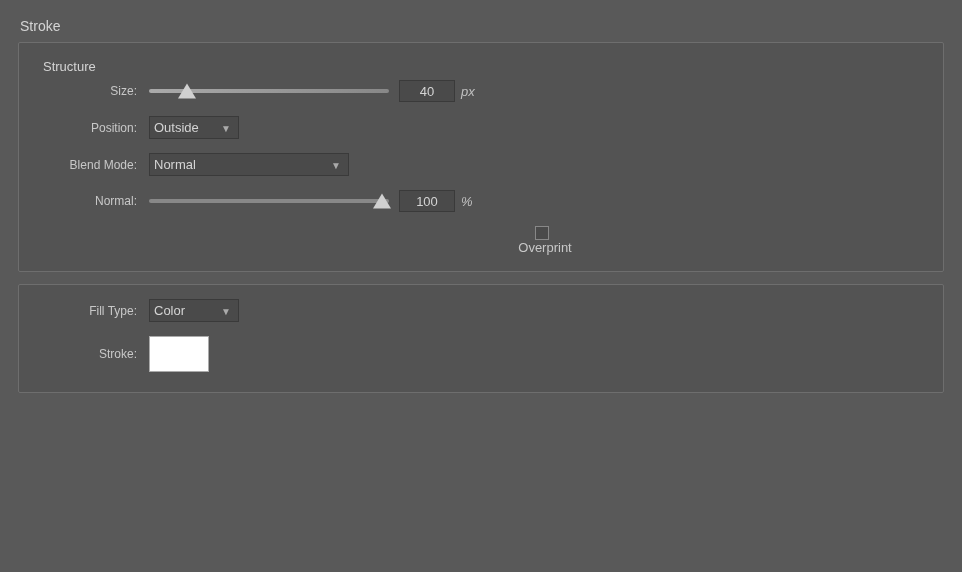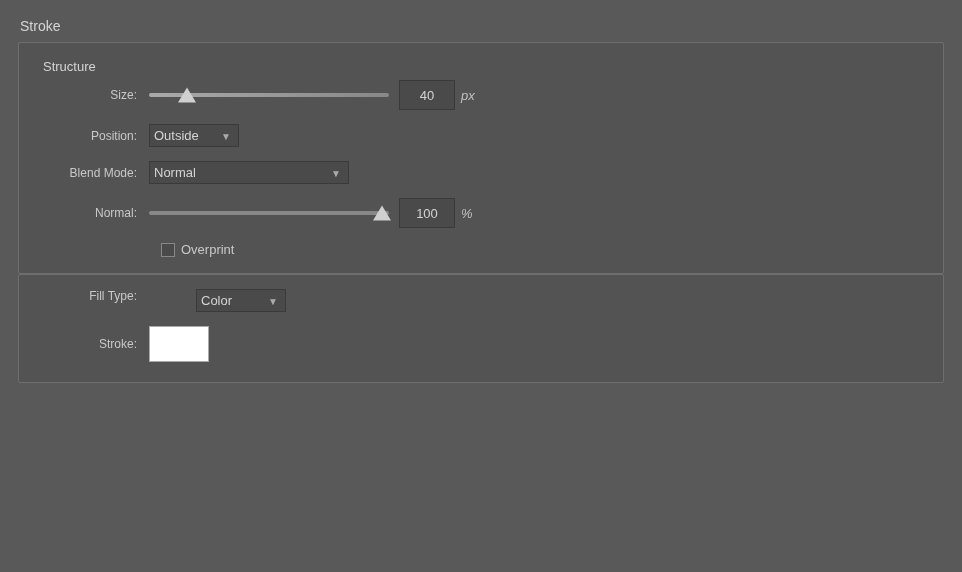--- a/index.html
+++ b/index.html
@@ -28,20 +28,21 @@
       font-size: 13px;
       margin-bottom: 6px;
       padding-left: 4px;
     }
 
     .subsection {
       border: 1px solid #6e6e6e;
       background-color: #535353;
       border-radius: 2px;
       padding: 16px 20px;
+      margin-bottom: 12px;
     }
 
     .row {
       display: flex;
       align-items: center;
       margin-bottom: 14px;
     }
 
     .row:last-child {
       margin-bottom: 0;
@@ -98,21 +99,21 @@
 
     .number-input {
       width: 56px;
       height: 22px;
       background-color: #4a4a4a;
       border: 1px solid #3a3a3a;
       color: #d4d4d4;
       font-size: 13px;
       text-align: center;
       margin-left: 10px;
-      padding: 14px 4px;
+      padding: 2px 4px;
       outline: none;
     }
 
     .unit-label {
       color: #c0c0c0;
       font-size: 13px;
       margin-left: 6px;
       min-width: 20px;
       font-style: italic;
     }
@@ -147,20 +148,21 @@
       pointer-events: none;
       color: #aaa;
       font-size: 10px;
     }
 
     .checkbox-row {
       display: flex;
       align-items: center;
       padding-left: 122px;
       margin-top: 0;
+      flex-direction: column;
     }
 
     .checkbox-label {
       color: #c8c8c8;
       font-size: 13px;
       margin-left: 6px;
     }
 
     input[type="checkbox"] {
       width: 14px;
@@ -184,23 +186,22 @@
 
     .fill-section {
       border: 1px solid #6e6e6e;
       background-color: #535353;
       border-radius: 2px;
       padding: 14px 20px 20px 20px;
     }
 
     .fill-type-row {
       display: flex;
-      align-items: flex-start;
+      align-items: center;
       margin-bottom: 14px;
-      gap: 47px;
     }
 
     .color-swatch {
       width: 60px;
       height: 36px;
       background-color: #ffffff;
       border: 1px solid #aaa;
       cursor: pointer;
     }
 

